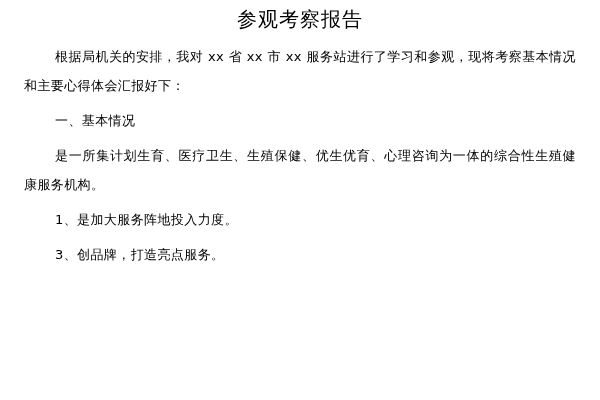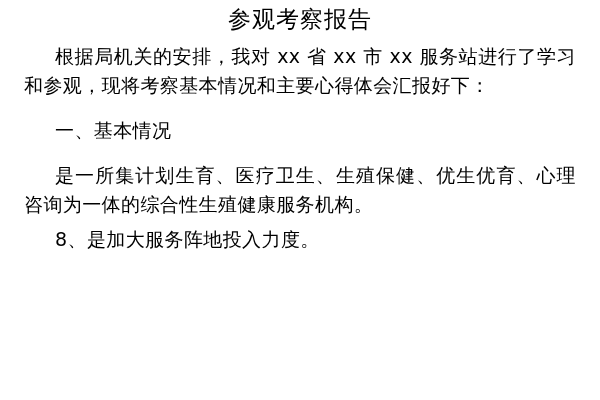--- a/index.html
+++ b/index.html
@@ -16,59 +16,60 @@
   .page {
     position: relative;
     width: 600px;
     height: 400px;
     box-sizing: border-box;
     padding: 0 24px;
     background: #ffffff;
   }
   .doc-title {
     text-align: center;
-    font-size: 23px;
+    font-size: 20px;
     line-height: 34px;
     color: #000000;
     font-weight: normal;
     letter-spacing: 1px;
     margin: 2px 0 6px 0;
     font-family: "DejaVu Serif", "Liberation Serif", serif;
   }
   .para {
-    font-size: 19px;
+    font-size: 13px;
     line-height: 29px;
     color: #000000;
     text-align: justify;
     text-justify: inter-ideograph;
     margin: 0 0 1px 0;
     letter-spacing: 0.4px;
     font-family: "DejaVu Sans", "Liberation Sans", sans-serif;
   }
   .indent {
     text-indent: 31px;
   }
   .gap-top {
-    margin-top: 16px;
+    margin-top: 6px;
   }
   .list-para {
     margin-top: 6px;
   }
 </style>
 </head>
 <body>
 
 <div class="page">
 
   <h1 class="doc-title">参观考察报告</h1>
 
   <p class="para indent">根据局机关的安排，我对 xx 省 xx 市 xx 服务站进行了学习和参观，现将考察基本情况和主要心得体会汇报好下：</p>
 
   <p class="para indent gap-top">一、基本情况</p>
 
   <p class="para indent gap-top">是一所集计划生育、医疗卫生、生殖保健、优生优育、心理咨询为一体的综合性生殖健康服务机构。</p>
 
 
-  <p class="para indent list-para">8、是加大服务阵地投入力度。</p>
+  <p class="para indent list-para">1、是加大服务阵地投入力度。</p>
 
 
+  <p class="para indent list-para">3、创品牌，打造亮点服务。</p>
 
 </div>
 
 </body></html>

